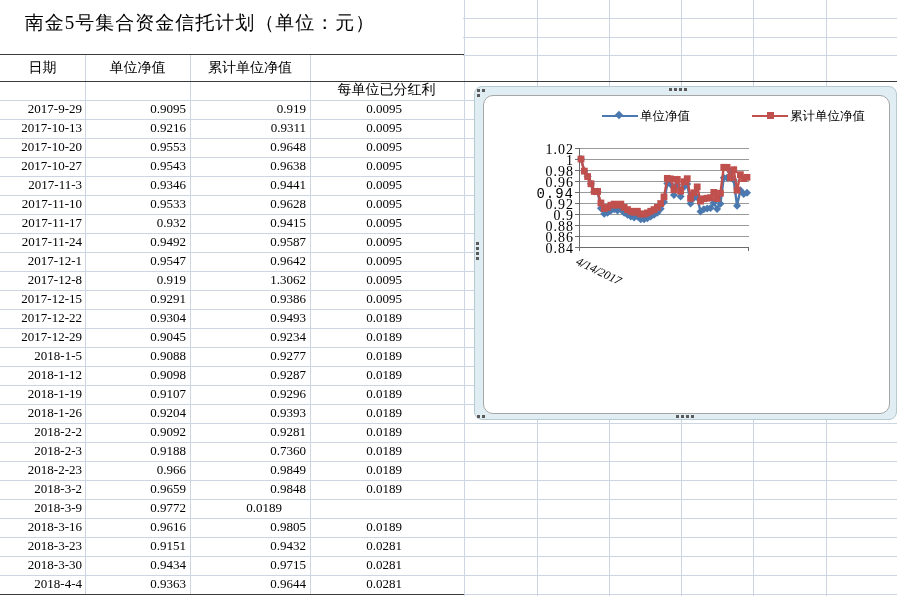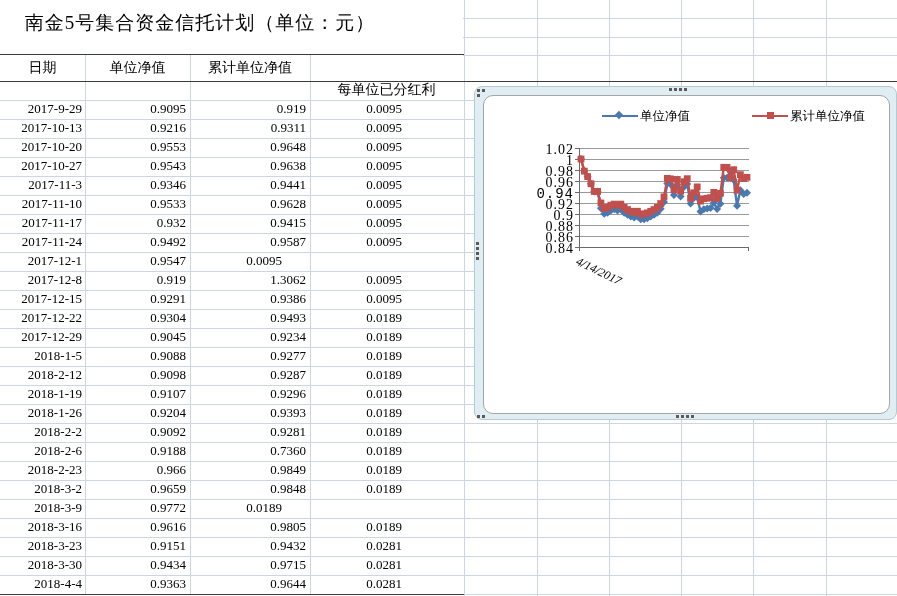--- a/index.html
+++ b/index.html
@@ -113,20 +113,21 @@
       </div>
       <div class="row">
         <div class="cell c0">2017-11-24</div>
         <div class="cell c1">0.9492</div>
         <div class="cell c2">0.9587</div>
         <div class="cell c3">0.0095</div>
       </div>
       <div class="row">
         <div class="cell c0">2017-12-1</div>
         <div class="cell c1">0.9547</div>
+        <div class="cell c2">0.9642</div>
         <div class="cell c3">0.0095</div>
       </div>
       <div class="row">
         <div class="cell c0">2017-12-8</div>
         <div class="cell c1">0.919</div>
         <div class="cell c2">1.3062</div>
         <div class="cell c3">0.0095</div>
       </div>
       <div class="row">
         <div class="cell c0">2017-12-15</div>
@@ -146,21 +147,21 @@
         <div class="cell c2">0.9234</div>
         <div class="cell c3">0.0189</div>
       </div>
       <div class="row">
         <div class="cell c0">2018-1-5</div>
         <div class="cell c1">0.9088</div>
         <div class="cell c2">0.9277</div>
         <div class="cell c3">0.0189</div>
       </div>
       <div class="row">
-        <div class="cell c0">2018-2-12</div>
+        <div class="cell c0">2018-1-12</div>
         <div class="cell c1">0.9098</div>
         <div class="cell c2">0.9287</div>
         <div class="cell c3">0.0189</div>
       </div>
       <div class="row">
         <div class="cell c0">2018-1-19</div>
         <div class="cell c1">0.9107</div>
         <div class="cell c2">0.9296</div>
         <div class="cell c3">0.0189</div>
       </div>
@@ -170,21 +171,21 @@
         <div class="cell c2">0.9393</div>
         <div class="cell c3">0.0189</div>
       </div>
       <div class="row">
         <div class="cell c0">2018-2-2</div>
         <div class="cell c1">0.9092</div>
         <div class="cell c2">0.9281</div>
         <div class="cell c3">0.0189</div>
       </div>
       <div class="row">
-        <div class="cell c0">2018-2-6</div>
+        <div class="cell c0">2018-2-3</div>
         <div class="cell c1">0.9188</div>
         <div class="cell c2">0.7360</div>
         <div class="cell c3">0.0189</div>
       </div>
       <div class="row">
         <div class="cell c0">2018-2-23</div>
         <div class="cell c1">0.966</div>
         <div class="cell c2">0.9849</div>
         <div class="cell c3">0.0189</div>
       </div>

